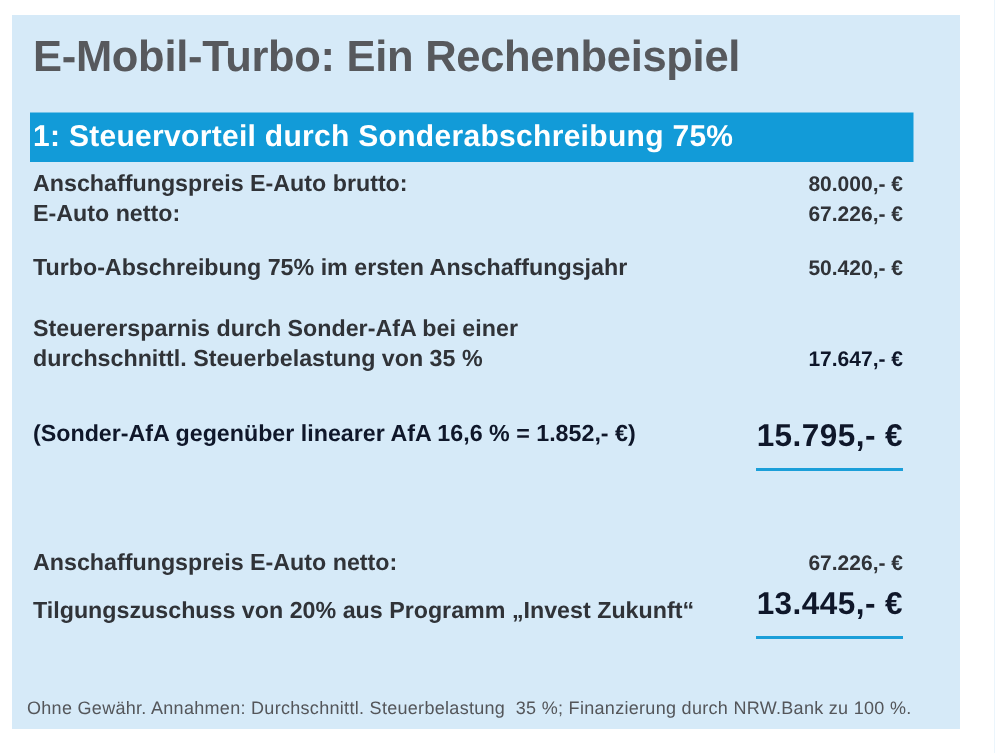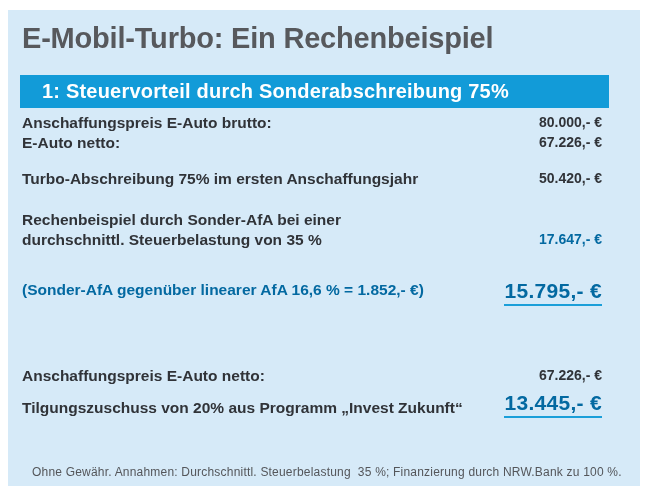--- a/index.html
+++ b/index.html
@@ -13,43 +13,43 @@
     background:#d6eaf8;overflow:hidden;
   }
   .title{
     position:absolute;left:14px;top:12px;margin:0;
     font-size:29px;font-weight:bold;color:#57595d;letter-spacing:-0.2px;
     white-space:nowrap;
   }
   .bar{
     position:absolute;left:12px;background:#129bd8;color:#ffffff;
     font-weight:bold;display:flex;align-items:center;
-    padding-left:22px;white-space:nowrap;
+    padding-left:2px;white-space:nowrap;
   }
   .bar-s1{top:65px;width:589px;height:33px;font-size:20px;letter-spacing:0.2px;}
   .bar-s2{top:315px;width:597px;height:33px;font-size:20px;letter-spacing:0.2px;}
   .bar-total{
     top:416px;width:597px;height:32px;font-size:20px;letter-spacing:0.2px;
     justify-content:space-between;padding-right:14px;
   }
   .lbl{
     position:absolute;left:14px;font-size:15.5px;font-weight:bold;
     color:#303338;white-space:nowrap;
   }
   .val{
     position:absolute;right:38px;font-size:14px;font-weight:bold;
     color:#303338;text-align:right;white-space:nowrap;
   }
-  .blue{color:#0369a1;}
+  .blue{color:#0f172a;}
   .val-big{
-    font-size:21px;border-bottom:2px solid #1b9fd9;padding-bottom:1px;
+    font-size:21px;border-bottom:2px solid #1b9fd9;padding-bottom:9px;
     letter-spacing:0.3px;
   }
   .footer{
-    position:absolute;left:24px;top:455px;font-size:12px;color:#54565a;
+    position:absolute;left:10px;top:455px;font-size:12px;color:#54565a;
     letter-spacing:0.2px;white-space:pre;
   }
 </style>
 </head>
 <body>
 
 <div class="panel">
 
   <h1 class="title">E-Mobil-Turbo: Ein Rechenbeispiel</h1>
 
@@ -59,21 +59,21 @@
 
   <div class="lbl" style="top:104px">Anschaffungspreis E-Auto brutto:</div>
   <div class="val" style="top:104px">80.000,- €</div>
 
   <div class="lbl" style="top:124px">E-Auto netto:</div>
   <div class="val" style="top:124px">67.226,- €</div>
 
   <div class="lbl" style="top:160px">Turbo-Abschreibung 75% im ersten Anschaffungsjahr</div>
   <div class="val" style="top:160px">50.420,- €</div>
 
-  <div class="lbl" style="top:201px">Rechenbeispiel durch Sonder-AfA bei einer</div>
+  <div class="lbl" style="top:201px">Steuerersparnis durch Sonder-AfA bei einer</div>
   <div class="lbl" style="top:221px">durchschnittl. Steuerbelastung von 35 %</div>
   <div class="val blue" style="top:221px">17.647,- €</div>
 
   <div class="lbl blue" style="top:271px">(Sonder-AfA gegenüber linearer AfA 16,6 % = 1.852,- €)</div>
   <div class="val blue val-big" style="top:269px">15.795,- €</div>
 
 
   <div class="lbl" style="top:357px">Anschaffungspreis E-Auto netto:</div>
   <div class="val" style="top:357px">67.226,- €</div>
 

